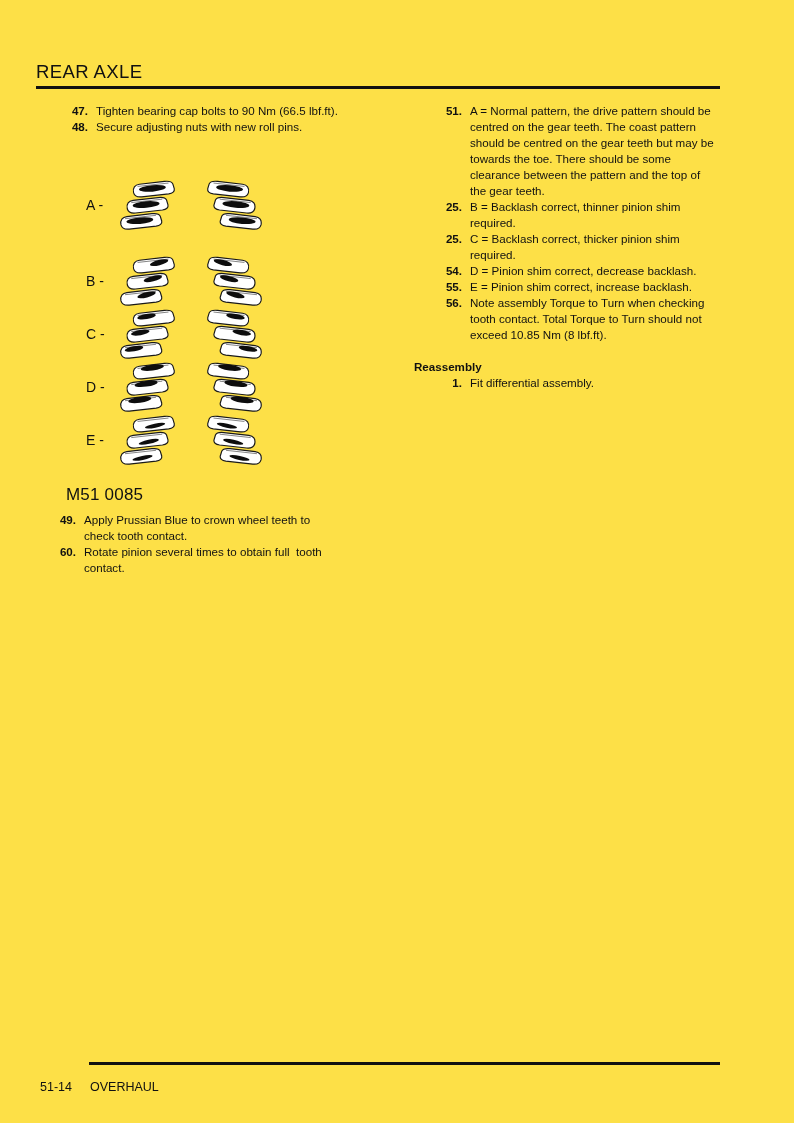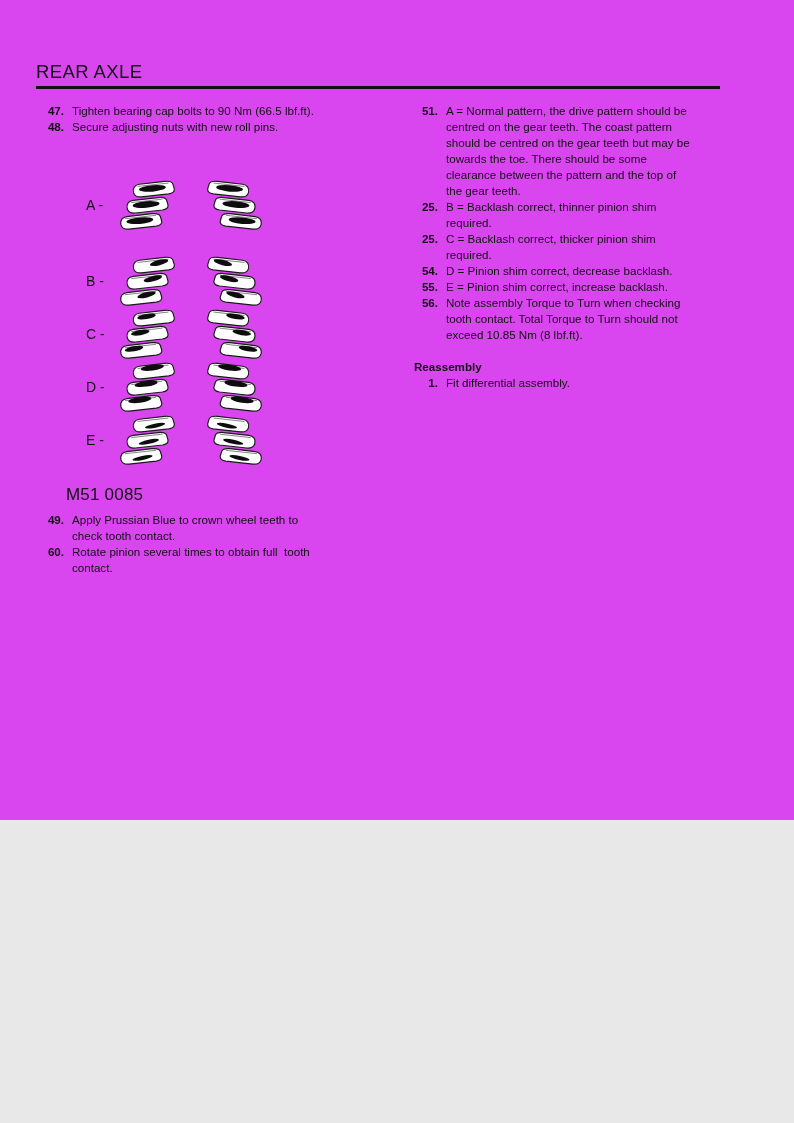--- a/index.html
+++ b/index.html
@@ -1,37 +1,37 @@
 <!DOCTYPE html>
 <html><head>
 <meta charset="utf-8">
 <style>
   html,body{margin:0;padding:0;background:#e8e8e8;}
   #page{
     position:relative;
-    width:794px;height:820px;
-    background:#d946ef;
+    width:794px;height:1123px;
+    background:#fde047;
     font-family:"Liberation Sans", sans-serif;
     color:#111;
     overflow:hidden;
   }
   
   #page-title{
     position:absolute;left:36px;top:61px;
     font-size:18.5px;font-weight:400;letter-spacing:0.4px;
   }
   #header-rule{
     position:absolute;left:36px;top:86px;width:684px;height:3px;background:#111;
   }
   
   .steps{position:absolute;font-size:11.6px;line-height:16px;}
   #left-steps-1{left:40px;top:103px;width:350px;}
-  #left-steps-2{left:40px;top:512px;width:350px;}
+  #left-steps-2{left:28px;top:512px;width:350px;}
   #right-steps{left:414px;top:103px;width:316px;}
-  .step{display:flex;align-items:flex-start;}
+  .step{display:flex;align-items:flex-start;margin-left:24px;}
   .step .num{flex:none;width:24px;text-align:right;font-weight:700;margin-right:8px;}
   .step .txt{white-space:pre-wrap;}
   
   #figure{position:absolute;left:60px;top:179px;width:260px;}
   .fig-row{display:flex;align-items:center;height:52px;margin-bottom:1px;}
   .fig-row.first{margin-bottom:24px;}
   .fig-label{flex:none;width:56px;padding-left:26px;box-sizing:border-box;
     font-size:14px;color:#111;}
   .gear-svg{flex:none;width:62px;height:52px;}
   .gear-svg + .gear-svg{margin-left:26px;}

